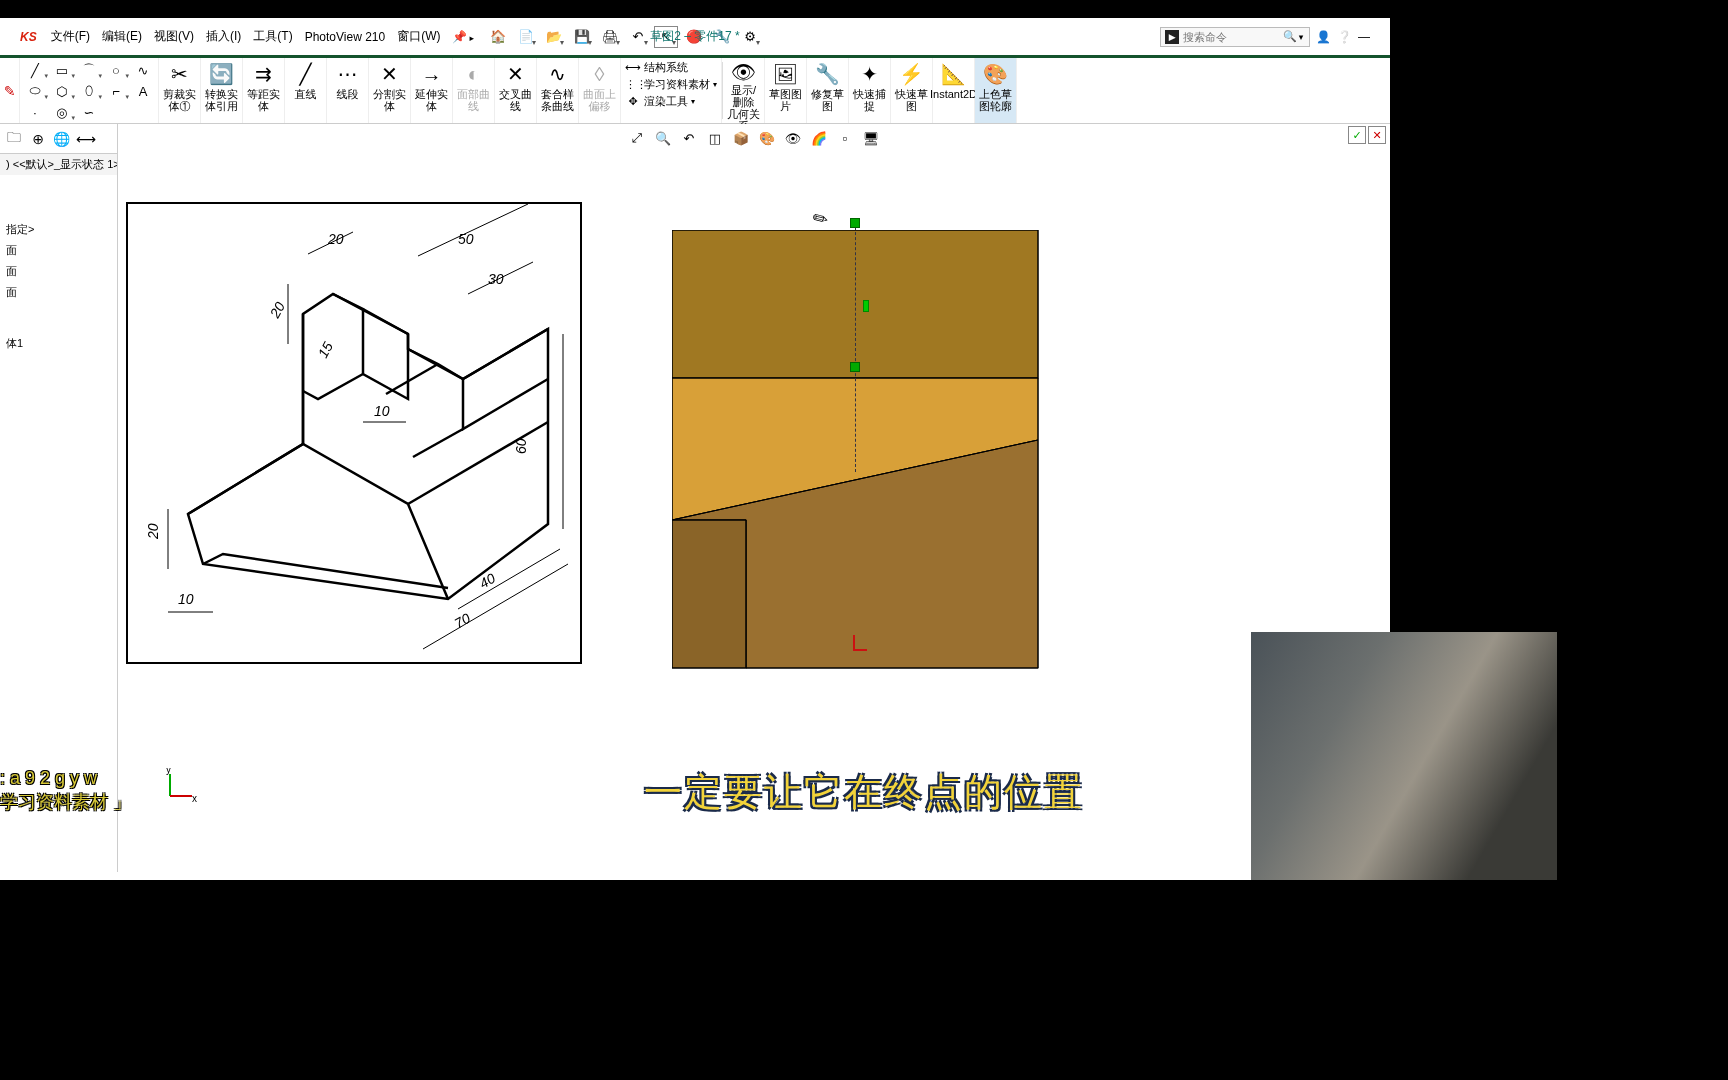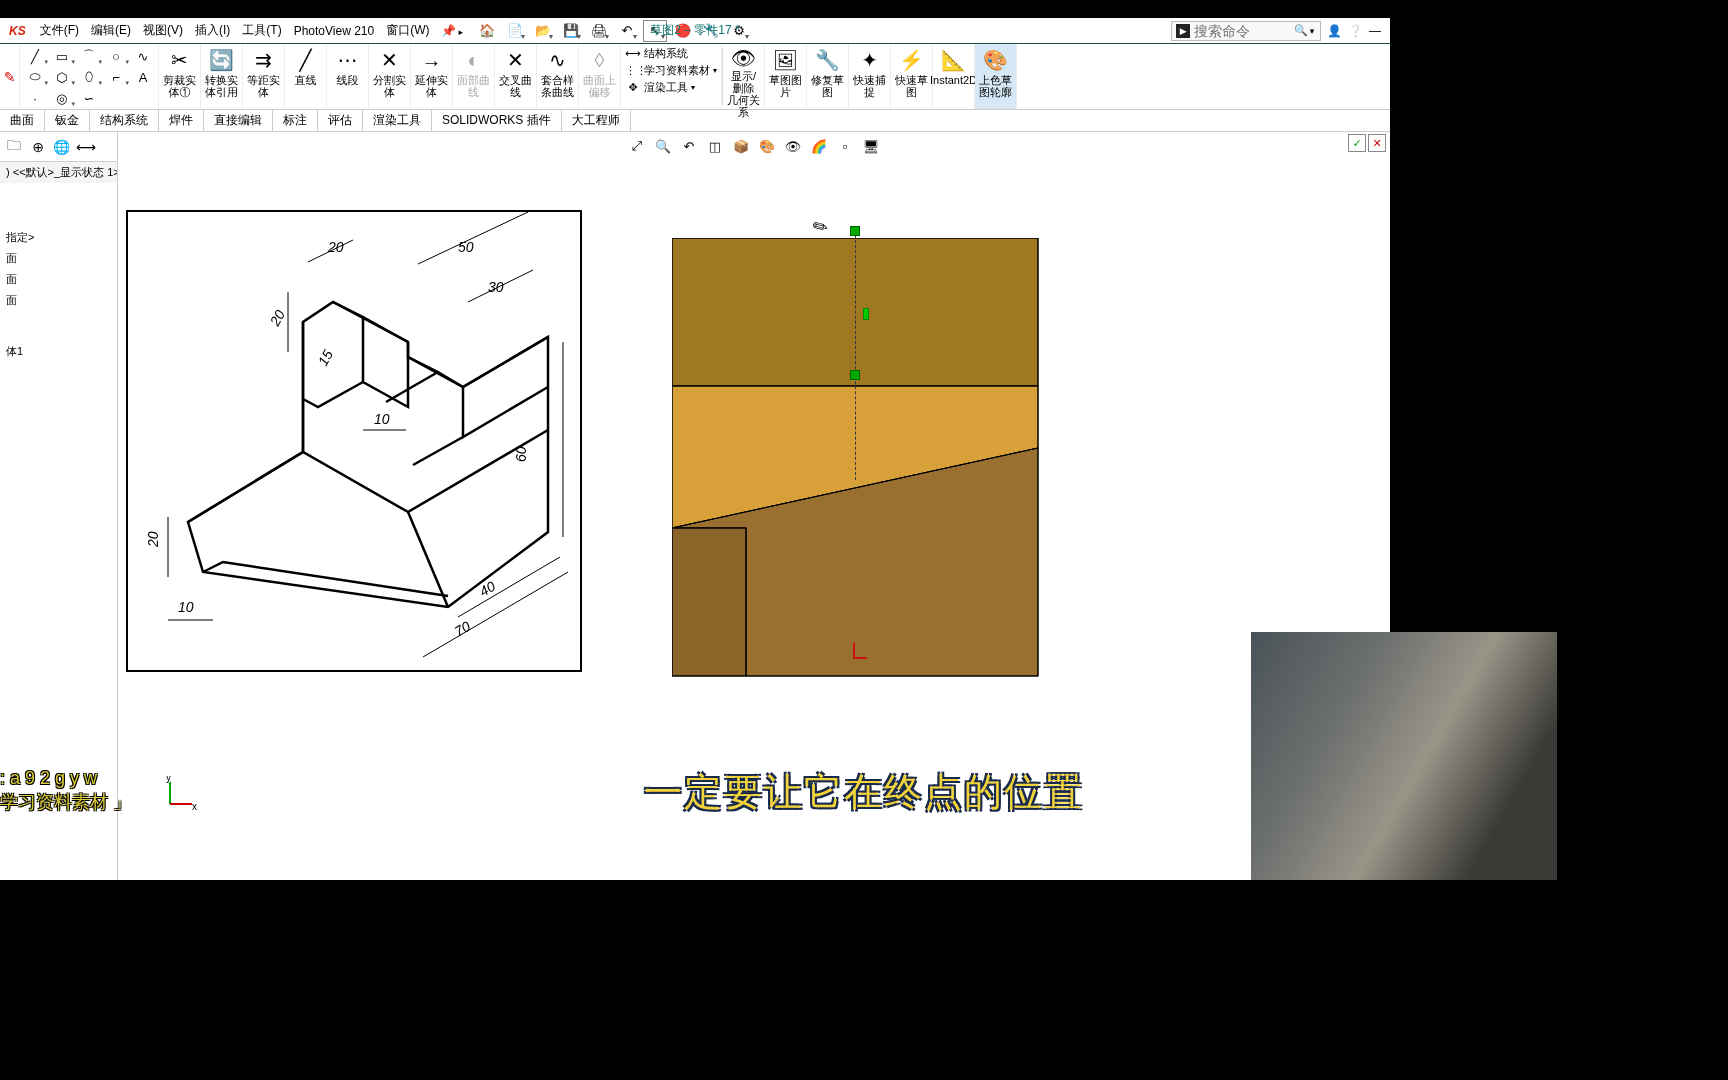--- a/index.html
+++ b/index.html
@@ -1,18 +1,18 @@
 <!DOCTYPE html>
 <html><head>
 <meta charset="utf-8">
 <style>
 * { margin: 0; padding: 0; box-sizing: border-box; font-family: "Microsoft YaHei", Arial, sans-serif; }
 body { background: #000; width: 1728px; height: 1080px; overflow: hidden; position: relative; }
 .app { position: absolute; top: 18px; left: 0; width: 1390px; height: 862px; background: #fff; }
-.menubar { height: 26px; background: #fff; border-bottom: 1px solid #14532d; display: flex; align-items: center; padding: 0 9px; font-size: 12px; }
+.menubar { height: 40px; background: #fff; border-bottom: 3px solid #14532d; display: flex; align-items: center; padding: 0 20px; font-size: 12px; }
 .brand { color: #d9230f; font-weight: bold; font-style: italic; margin-right: 8px; }
 .menu-item { padding: 2px 6px; cursor: pointer; }
 .pv-arrow { margin-left: 2px; font-size: 9px; }
 .qa-group { display: flex; gap: 4px; margin-left: 6px; align-items: center; }
 .qa-btn { width: 24px; height: 22px; border: 1px solid transparent; display: flex; align-items: center; justify-content: center; cursor: pointer; font-size: 13px; position: relative; }
 .qa-btn.dd::after { content: "▾"; font-size: 8px; position: absolute; right: 1px; bottom: 0; color: #555; }
 .doc-title { position: absolute; left: 50%; transform: translateX(-50%); font-size: 12px; color: #0f766e; }
 .search-area { margin-left: auto; display: flex; align-items: center; gap: 6px; }
 .search-box { display: flex; align-items: center; border: 1px solid #bbb; height: 20px; width: 150px; padding: 0 4px; font-size: 11px; background: #f8f8f8; }
 .search-box .sicon { background: #222; color: #fff; width: 14px; height: 14px; display: flex; align-items: center; justify-content: center; font-size: 9px; margin-right: 4px; }
@@ -92,21 +92,21 @@
       <div class="qa-btn dd">↶</div>
       <div class="qa-btn dd" style="border:1px solid #888">↖</div>
       <div class="qa-btn">🔴</div>
       <div class="qa-btn">🔧</div>
       <div class="qa-btn dd">⚙</div>
     </div>
     <span class="doc-title">草图2 – 零件17 *</span>
     <div class="search-area">
       <div class="search-box">
         <span class="sicon">▶</span>
-        <input style="border: none; background: transparent; width: 100px; font-size: 14px;" placeholder="搜索命令">
+        <input style="border: none; background: transparent; width: 100px; font-size: 11px;" placeholder="搜索命令">
         <span>🔍</span>
         <span style="font-size:9px;margin-left:2px">▾</span>
       </div>
       <span>👤</span>
       <span>❔</span>
       <span>—</span>
     </div>
   </div>
 
   <div class="ribbon">
@@ -212,32 +212,20 @@
     <div class="tool-col big">
         <div class="ic">📐</div>
         <div class="lbl">Instant2D</div>
       </div>
     <div class="tool-col big active">
         <div class="ic">🎨</div>
         <div class="lbl">上色草<br>图轮廓</div>
       </div>
   </div>
 
-  <div class="tab-strip">
-    <div class="tab">曲面</div>
-    <div class="tab">钣金</div>
-    <div class="tab">结构系统</div>
-    <div class="tab">焊件</div>
-    <div class="tab">直接编辑</div>
-    <div class="tab">标注</div>
-    <div class="tab">评估</div>
-    <div class="tab">渲染工具</div>
-    <div class="tab">SOLIDWORKS 插件</div>
-    <div class="tab">大工程师</div>
-  </div>
 
   <div class="content">
     <div class="side-panel">
       <div class="sp-icons">
         <span class="sp-ic">🗀</span>
         <span class="sp-ic">⊕</span>
         <span class="sp-ic">🌐</span>
         <span class="sp-ic">⟷</span>
       </div>
       <div class="tree-item hdr">) &lt;&lt;默认&gt;_显示状态 1&gt;</div>

